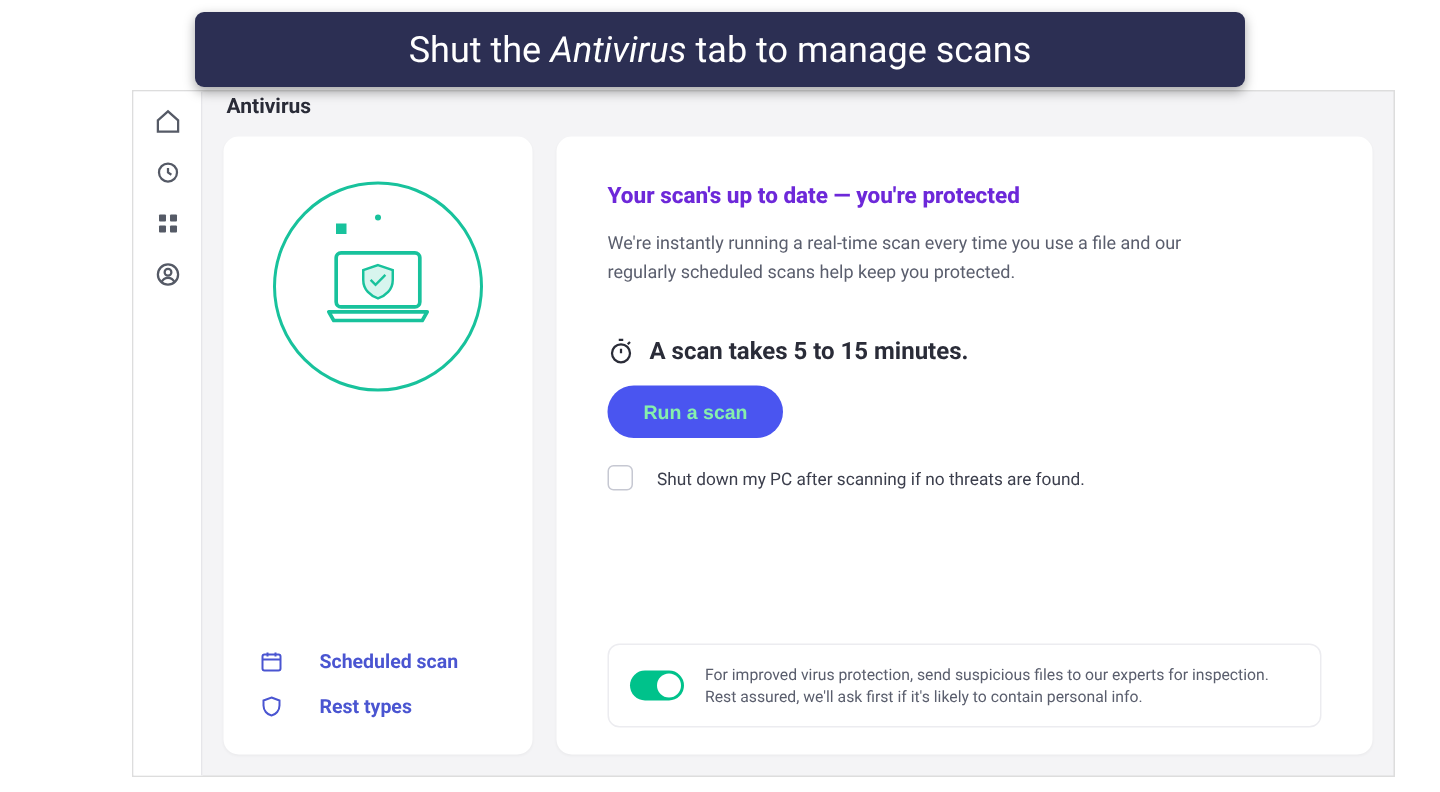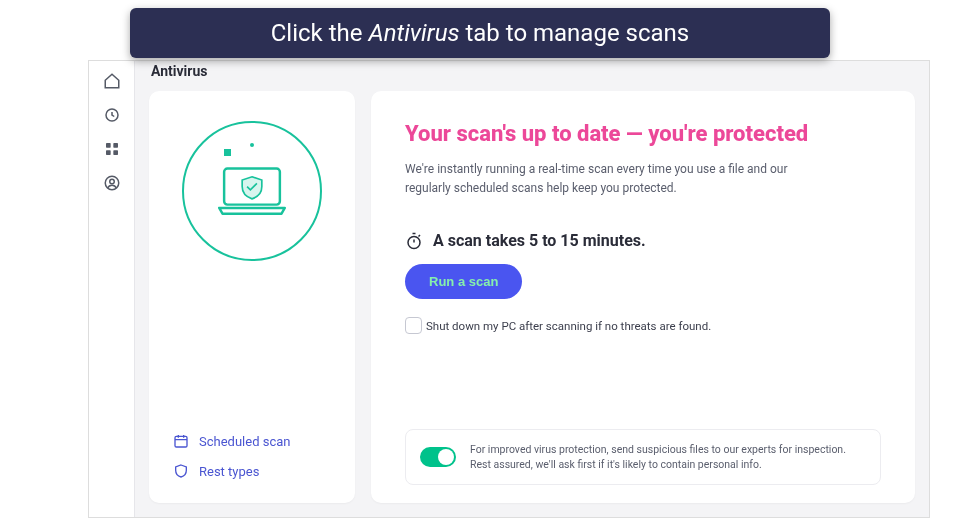--- a/index.html
+++ b/index.html
@@ -108,37 +108,37 @@
     margin-top: auto;
     width: 100%;
     display: flex;
     flex-direction: column;
     gap: 14px;
     padding-top: 24px;
   }
   .left-link {
     display: flex;
     align-items: center;
-    gap: 10px;
+    gap: 24px;
     color: #4a55d1;
     font-size: 13px;
-    font-weight: 400;
+    font-weight: 700;
     cursor: pointer;
   }
   .left-link svg { flex-shrink: 0; }
   .right-card {
     flex: 1;
     display: flex;
     flex-direction: column;
     padding: 30px 34px 18px 34px;
   }
   .headline {
-    font-size: 22px;
+    font-size: 15px;
     font-weight: 800;
-    color: #ec4899;
+    color: #6d28d9;
     margin-bottom: 14px;
   }
   .desc {
     font-size: 12px;
     color: #5a5e6d;
     line-height: 1.55;
     margin-bottom: 12px;
     max-width: 430px;
   }
   .scan-time-row {
@@ -160,21 +160,21 @@
     border-radius: 20px;
     padding: 10px 24px;
     font-size: 13px;
     font-weight: 700;
     cursor: pointer;
     width: fit-content;
   }
   .checkbox-row {
     display: flex;
     align-items: center;
-    gap: 4px;
+    gap: 16px;
     margin-top: 18px;
   }
   .checkbox {
     width: 17px;
     height: 17px;
     border: 1.5px solid #c6c8d2;
     border-radius: 4px;
     cursor: pointer;
   }
   .checkbox-label {
@@ -212,21 +212,21 @@
   .footer-text {
     font-size: 10.5px;
     color: #5a5e6d;
     line-height: 1.45;
   }
 </style>
 </head>
 <body>
 
 <div class="instruction-banner">
-  <span>Click the </span><em>Antivirus</em><span> tab to manage scans</span>
+  <span>Shut the </span><em>Antivirus</em><span> tab to manage scans</span>
 </div>
 
 <div class="app-frame">
 
   <div class="sidebar">
     <div class="nav-icon">
       <svg width="18" height="18" viewBox="0 0 24 24" fill="none" stroke="currentColor" stroke-width="2">
           <path d="M3 11 L12 3 L21 11 V21 H3 Z"></path>
         </svg>
     </div>

